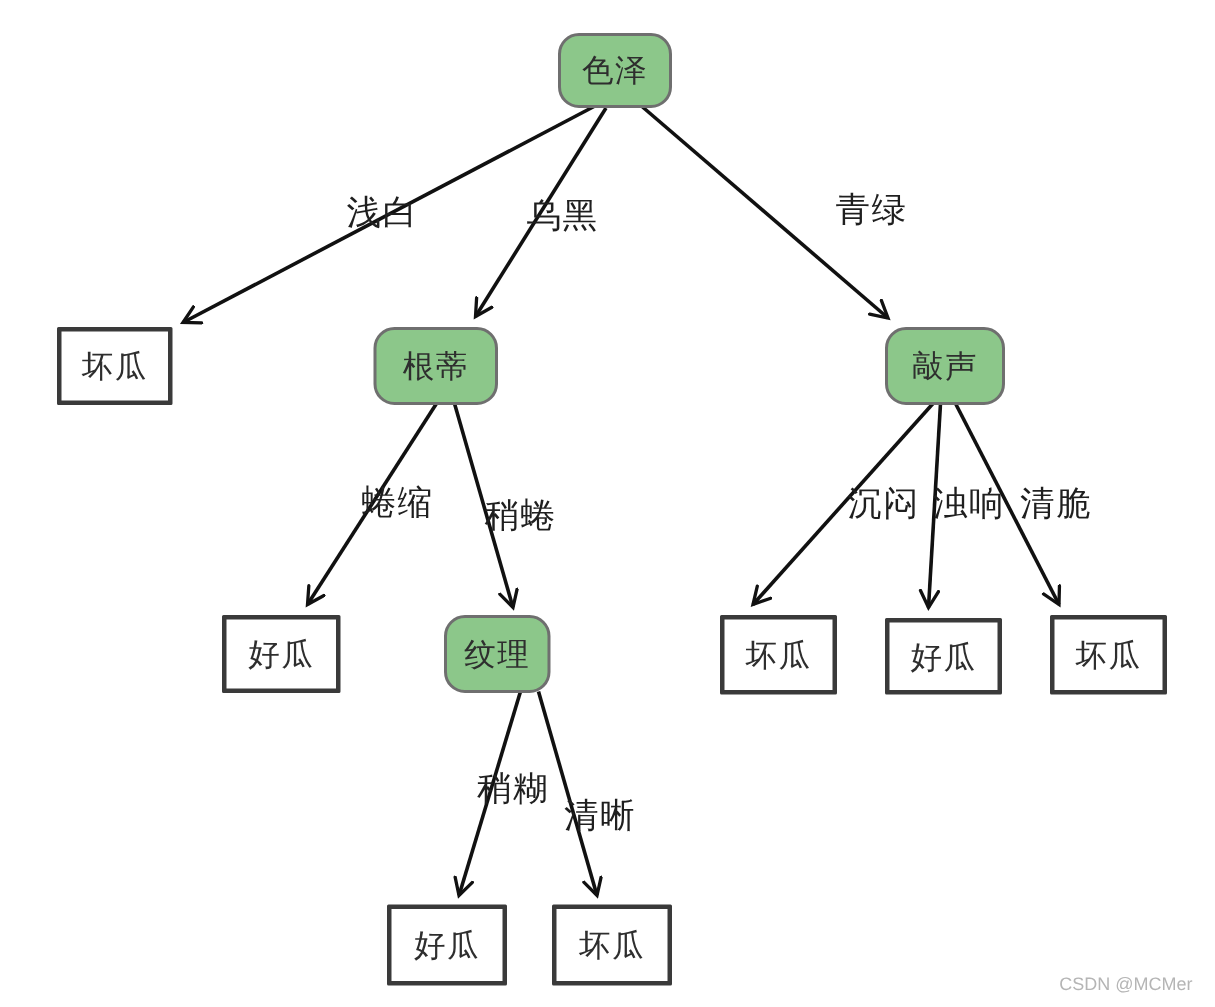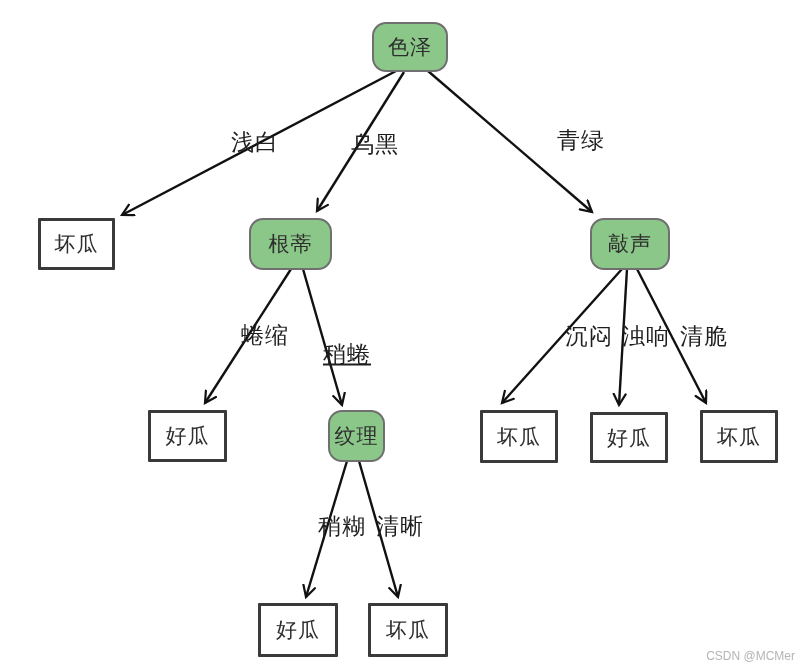--- a/index.html
+++ b/index.html
@@ -82,32 +82,32 @@
       <line x1="627" y1="269" x2="619" y2="405" marker-end="url(#arrow)"></line>
       <line x1="637" y1="269" x2="706" y2="403" marker-end="url(#arrow)"></line>
       <line x1="347" y1="461" x2="306" y2="597" marker-end="url(#arrow)"></line>
       <line x1="359" y1="461" x2="398" y2="597" marker-end="url(#arrow)"></line>
     </svg>
   <div id="node-layer">
       <div class="edge-label" style="left: 255px; top: 142px;">浅白</div>
       <div class="edge-label" style="left: 375px; top: 144px;">乌黑</div>
       <div class="edge-label" style="left: 533px; top: 140px; margin-left: 48px;">青绿</div>
       <div class="edge-label" style="left: 265px; top: 335px; text-align: center;">蜷缩</div>
-      <div class="edge-label" style="left: 347px; top: 354px; text-decoration: underline;">稍蜷</div>
+      <div class="edge-label" style="left: 347px; top: 344px;">稍蜷</div>
       <div class="edge-label" style="left: 589px; top: 336px;">沉闷</div>
       <div class="edge-label" style="left: 646px; top: 336px; text-align: center;">浊响</div>
       <div class="edge-label" style="left: 704px; top: 336px;">清脆</div>
       <div class="edge-label" style="left: 342px; top: 526px;">稍糊</div>
-      <div class="edge-label" style="left: 400px; top: 526px;">清晰</div>
+      <div class="edge-label" style="left: 400px; top: 544px;">清晰</div>
       <div class="node decision" style="left: 372px; top: 22px; width: 76px; height: 50px;">色泽</div>
       <div class="node leaf" style="left: 38px; top: 218px; width: 77px; height: 52px;">坏瓜</div>
       <div class="node decision" style="left: 249px; top: 218px; width: 83px; height: 52px;">根蒂</div>
       <div class="node decision" style="left: 590px; top: 218px; width: 80px; height: 52px;">敲声</div>
       <div class="node leaf" style="left: 148px; top: 410px; width: 79px; height: 52px;">好瓜</div>
-      <div class="node decision" style="left: 328px; top: 410px; width: 57px; height: 52px;">纹理</div>
+      <div class="node decision" style="left: 296px; top: 410px; width: 71px; height: 52px;">纹理</div>
       <div class="node leaf" style="left: 480px; top: 410px; width: 78px; height: 53px;">坏瓜</div>
       <div class="node leaf" style="left: 590px; top: 412px; width: 78px; height: 51px;">好瓜</div>
       <div class="node leaf" style="left: 700px; top: 410px; width: 78px; height: 53px;">坏瓜</div>
       <div class="node leaf" style="left: 258px; top: 603px; width: 80px; height: 54px;">好瓜</div>
       <div class="node leaf" style="left: 368px; top: 603px; width: 80px; height: 54px;">坏瓜</div>
     </div>
   <div class="watermark">CSDN @MCMer</div>
 </div>
 
 </body></html>

